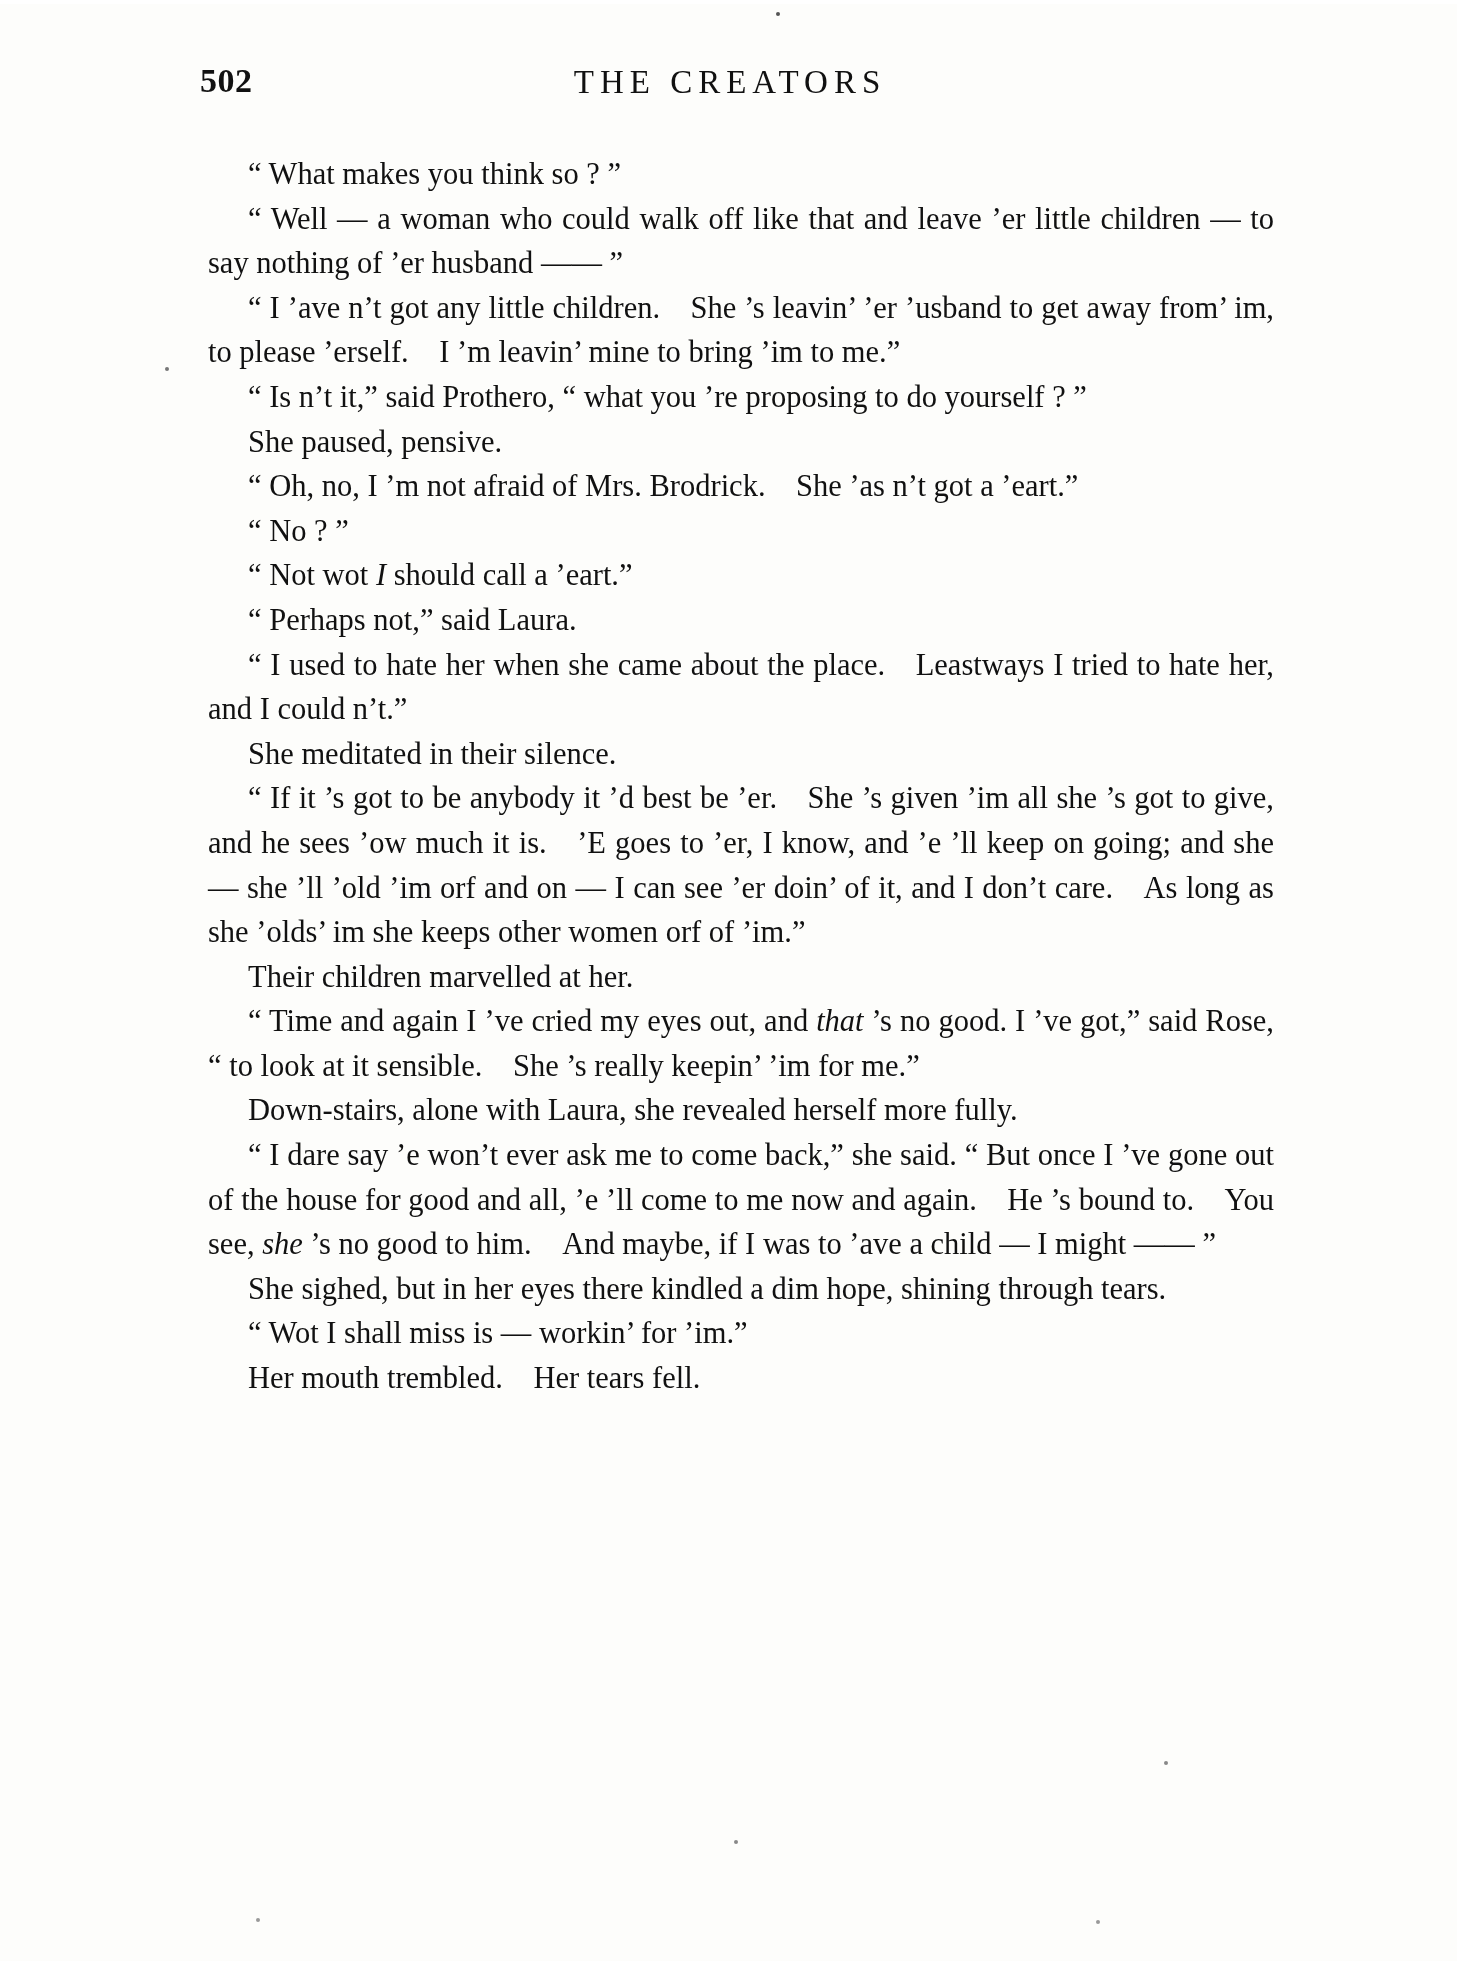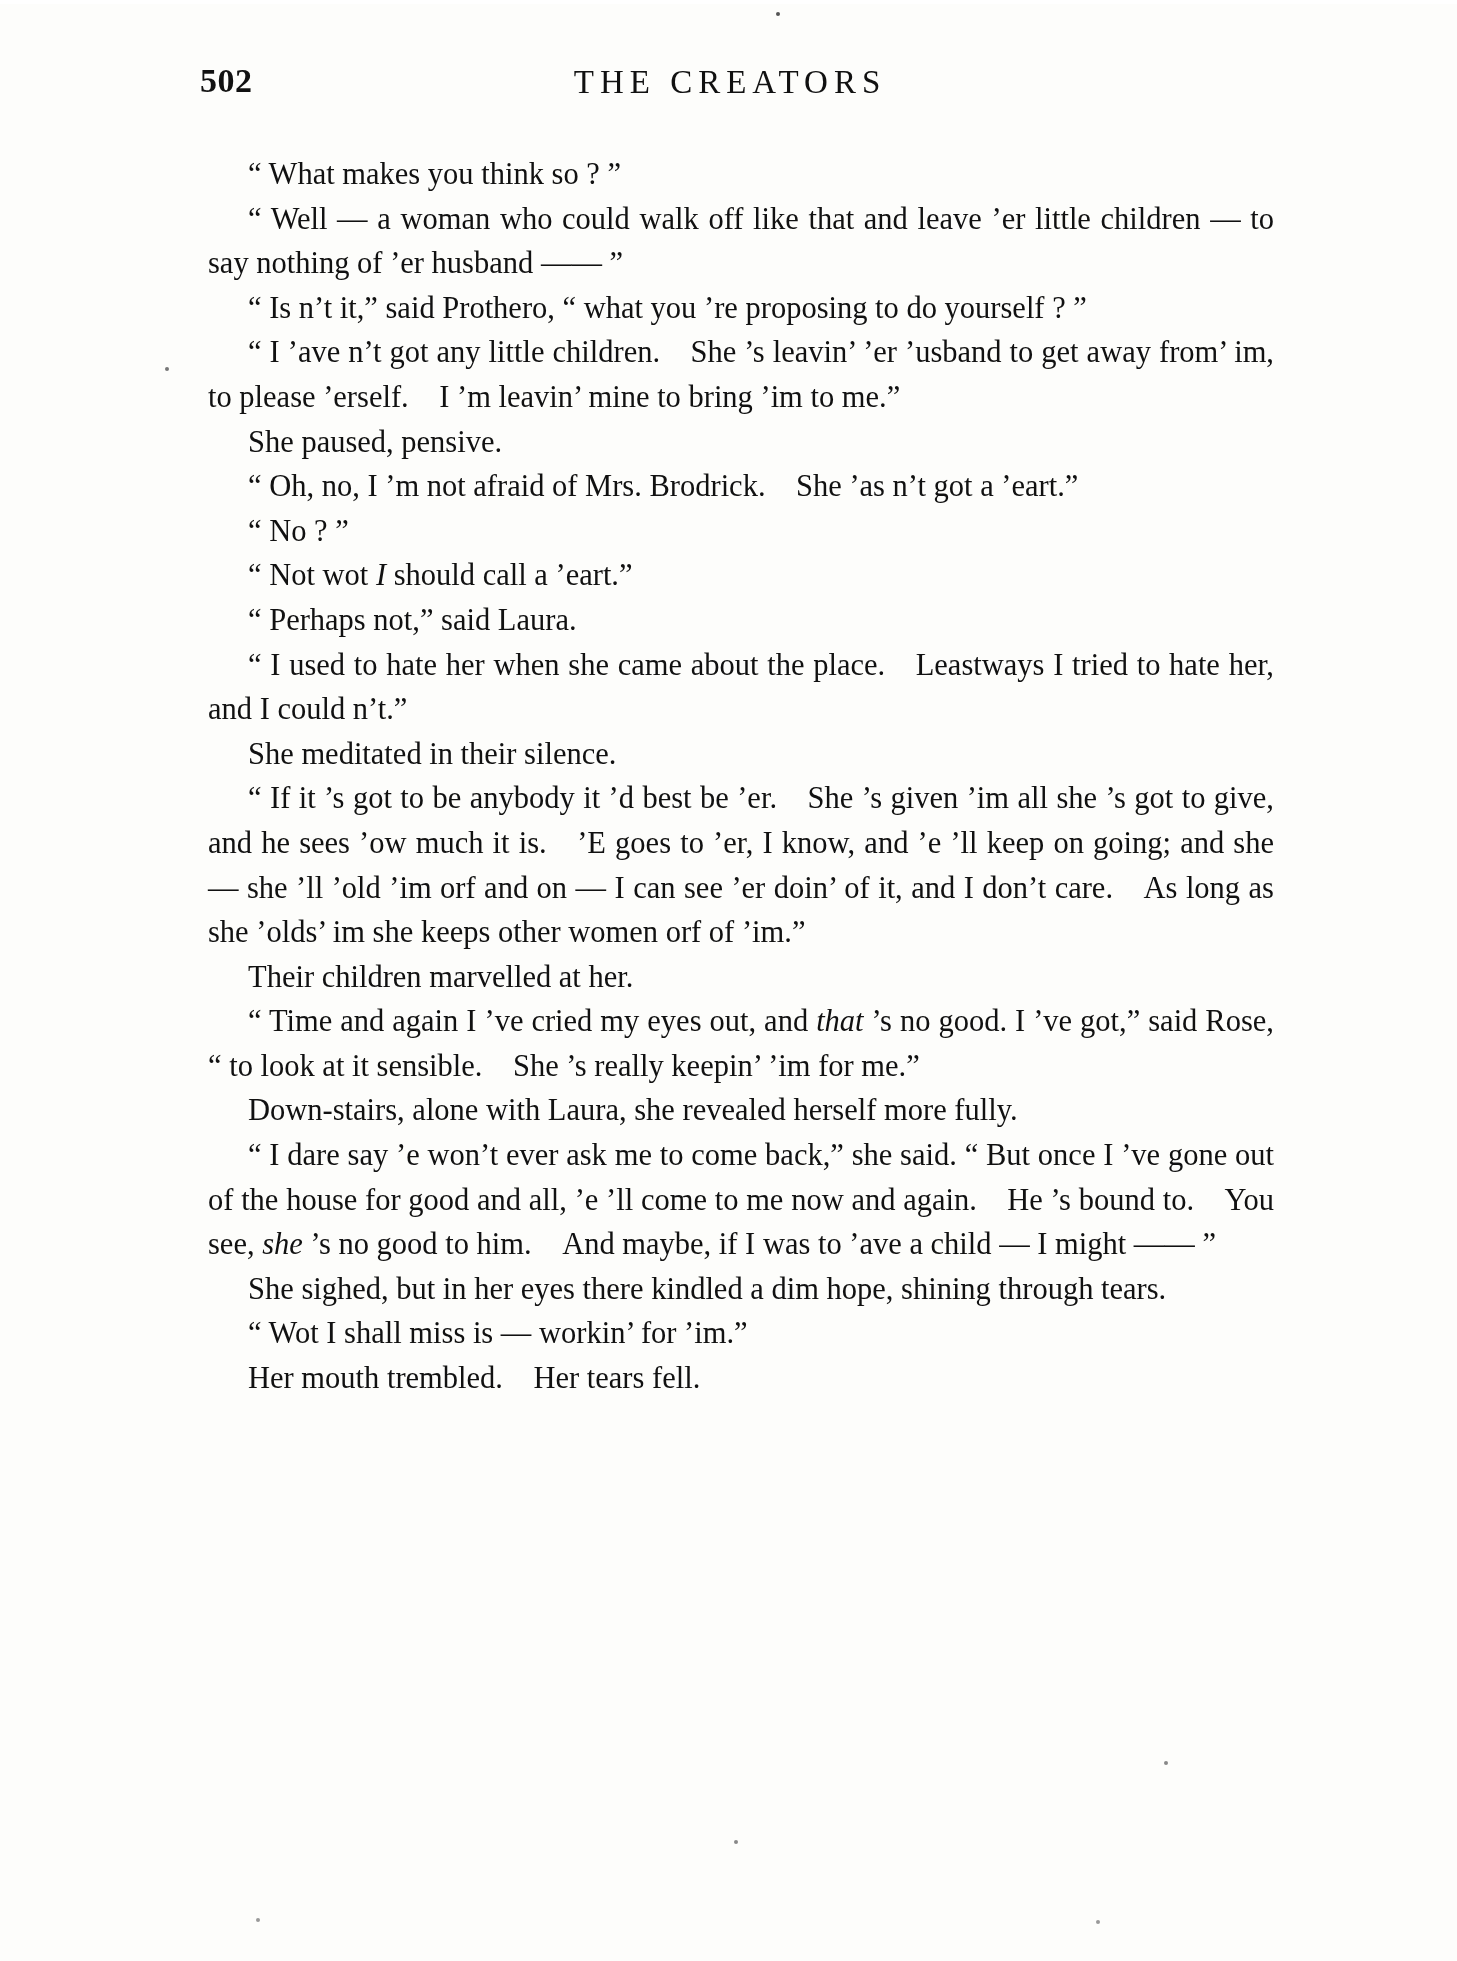--- a/index.html
+++ b/index.html
@@ -86,22 +86,22 @@
 <div class="page">
 
   <div class="header">
     <div class="folio">502</div>
     <div class="running-title">THE CREATORS</div>
   </div>
 
   <div class="body-text" id="body-text">
       <p>“ What makes you think so ? ”</p>
       <p>“ Well — a woman who could walk off like that and leave ’er little children — to say nothing of ’er husband —— ”</p>
+      <p>“ I ’ave n’t got any little children. She ’s leavin’ ’er ’usband to get away from’ im, to please ’erself. I ’m leavin’ mine to bring ’im to me.”</p>
       <p>“ Is n’t it,” said Prothero, “ what you ’re proposing to do yourself ? ”</p>
-      <p>“ I ’ave n’t got any little children. She ’s leavin’ ’er ’usband to get away from’ im, to please ’erself. I ’m leavin’ mine to bring ’im to me.”</p>
       <p>She paused, pensive.</p>
       <p>“ Oh, no, I ’m not afraid of Mrs. Brodrick. She ’as n’t got a ’eart.”</p>
       <p>“ No ? ”</p>
       <p>“ Not wot <em>I</em> should call a ’eart.”</p>
       <p>“ Perhaps not,” said Laura.</p>
       <p>“ I used to hate her when she came about the place. Leastways I tried to hate her, and I could n’t.”</p>
       <p>She meditated in their silence.</p>
       <p>“ If it ’s got to be anybody it ’d best be ’er. She ’s given ’im all she ’s got to give, and he sees ’ow much it is. ’E goes to ’er, I know, and ’e ’ll keep on going; and she — she ’ll ’old ’im orf and on — I can see ’er doin’ of it, and I don’t care. As long as she ’olds’ im she keeps other women orf of ’im.”</p>
       <p>Their children marvelled at her.</p>
       <p>“ Time and again I ’ve cried my eyes out, and <em>that</em> ’s no good. I ’ve got,” said Rose, “ to look at it sensible. She ’s really keepin’ ’im for me.”</p>

